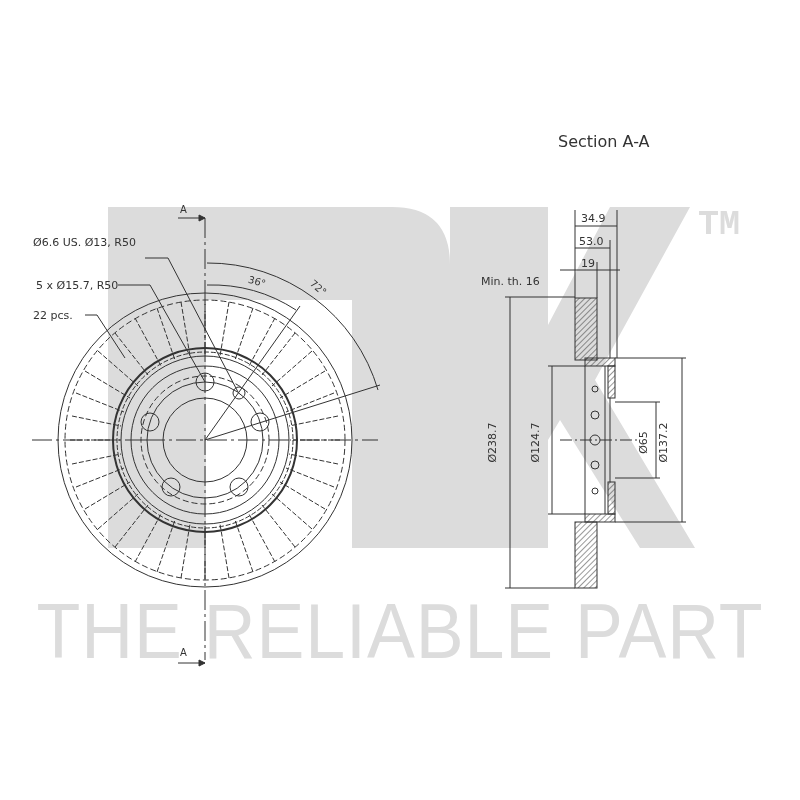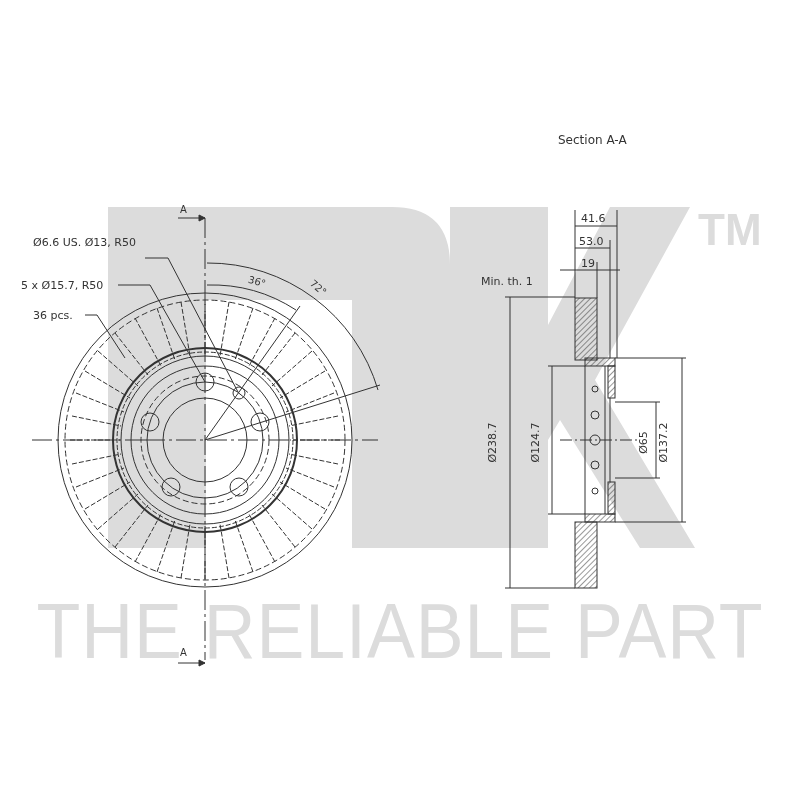--- a/index.html
+++ b/index.html
@@ -1,21 +1,21 @@
 <!DOCTYPE html>
 <html><head>
 <meta charset="utf-8">
 <style>
   html, body { margin: 0; padding: 0; background: #ffffff; }
   body { width: 800px; height: 800px; position: relative; overflow: hidden; font-family: "DejaVu Sans", sans-serif; }
   #canvas { position: absolute; left: 0; top: 0; width: 800px; height: 800px; }
   .lbl { position: absolute; font-family: "DejaVu Sans", sans-serif; font-size: 11px; color: #333; white-space: nowrap; line-height: 1; }
   .lbl-rot { position: absolute; font-family: "DejaVu Sans", sans-serif; font-size: 11px; color: #333; white-space: nowrap; line-height: 1; transform-origin: center center; transform: rotate(-90deg); }
   .tagline { position: absolute; left: 0; top: 592px; width: 800px; text-align: center; font-family: "Liberation Sans", sans-serif; font-size: 78px; letter-spacing: 1px; color: #dcdcdc; line-height: 1; font-weight: normal; transform: scaleX(0.92); transform-origin: center; }
-  .tm { position: absolute; left: 698px; top: 208px; font-family: Liberation Sans, sans-serif; font-size: 44px; font-weight: bold; color: #dcdcdc; line-height: 1; }
+  .tm { position: absolute; left: 698px; top: 208px; font-family: Liberation Mono, monospace; font-size: 35px; font-weight: bold; color: #dcdcdc; line-height: 1; }
 </style>
 </head>
 <body>
 
 <svg id="canvas" width="800" height="800" viewBox="0 0 800 800" xmlns="http://www.w3.org/2000/svg">
   <defs>
     <pattern id="hatch" patternUnits="userSpaceOnUse" width="4" height="4" patternTransform="rotate(45)">
       <line x1="0" y1="0" x2="0" y2="4" stroke="#333" stroke-width="1"></line>
     </pattern>
   </defs>
@@ -147,36 +147,36 @@
 
       <line x1="615" y1="358" x2="686" y2="358"></line>
       <line x1="615" y1="522" x2="686" y2="522"></line>
       <line x1="682" y1="358" x2="682" y2="522"></line>
 
       <line x1="560" y1="440" x2="640" y2="440" stroke-dasharray="12 3 2 3"></line>
     </g>
   </g>
 </svg>
 
-<div class="lbl" style="left:558px; top:134px; font-size:12px;">Section A-A</div>
+<div class="lbl" style="left:558px; top:134px; font-size:16px;">Section A-A</div>
 
 <div class="tm">TM</div>
 <div class="tagline">THE RELIABLE PART</div>
 
 <div class="lbl" style="left:180px; top:205px; font-size:10px;">A</div>
 <div class="lbl" style="left:180px; top:648px; font-size:10px;">A</div>
 
 <div class="lbl" style="left:33px; top:237px;">Ø6.6 US. Ø13, R50</div>
-<div class="lbl" style="left:21px; top:280px;">5 x Ø15.7, R50</div>
-<div class="lbl" style="left:33px; top:310px;">36 pcs.</div>
+<div class="lbl" style="left:36px; top:280px;">5 x Ø15.7, R50</div>
+<div class="lbl" style="left:33px; top:310px;">22 pcs.</div>
 
 <div class="lbl" style="left:248px; top:277px; font-size:10px; transform:rotate(15deg);">36°</div>
 <div class="lbl" style="left:309px; top:283px; font-size:10px; transform:rotate(40deg);">72°</div>
 
-<div class="lbl" style="left:581px; top:213px;">41.6</div>
+<div class="lbl" style="left:581px; top:213px;">34.9</div>
 <div class="lbl" style="left:579px; top:236px;">53.0</div>
 <div class="lbl" style="left:581px; top:258px;">19</div>
-<div class="lbl" style="left:481px; top:276px;">Min. th. 1</div>
+<div class="lbl" style="left:481px; top:276px;">Min. th. 16</div>
 
 <div class="lbl-rot" style="left:472px; top:437px;">Ø238.7</div>
 <div class="lbl-rot" style="left:515px; top:437px;">Ø124.7</div>
 <div class="lbl-rot" style="left:632px; top:437px;">Ø65</div>
 <div class="lbl-rot" style="left:643px; top:437px;">Ø137.2</div>
 
 </body></html>

